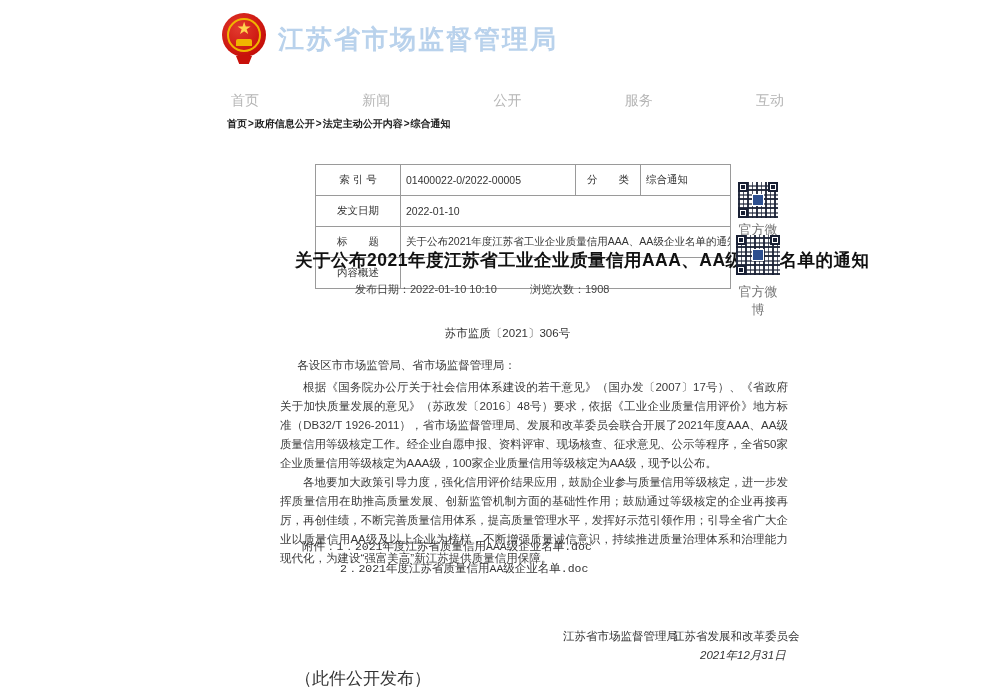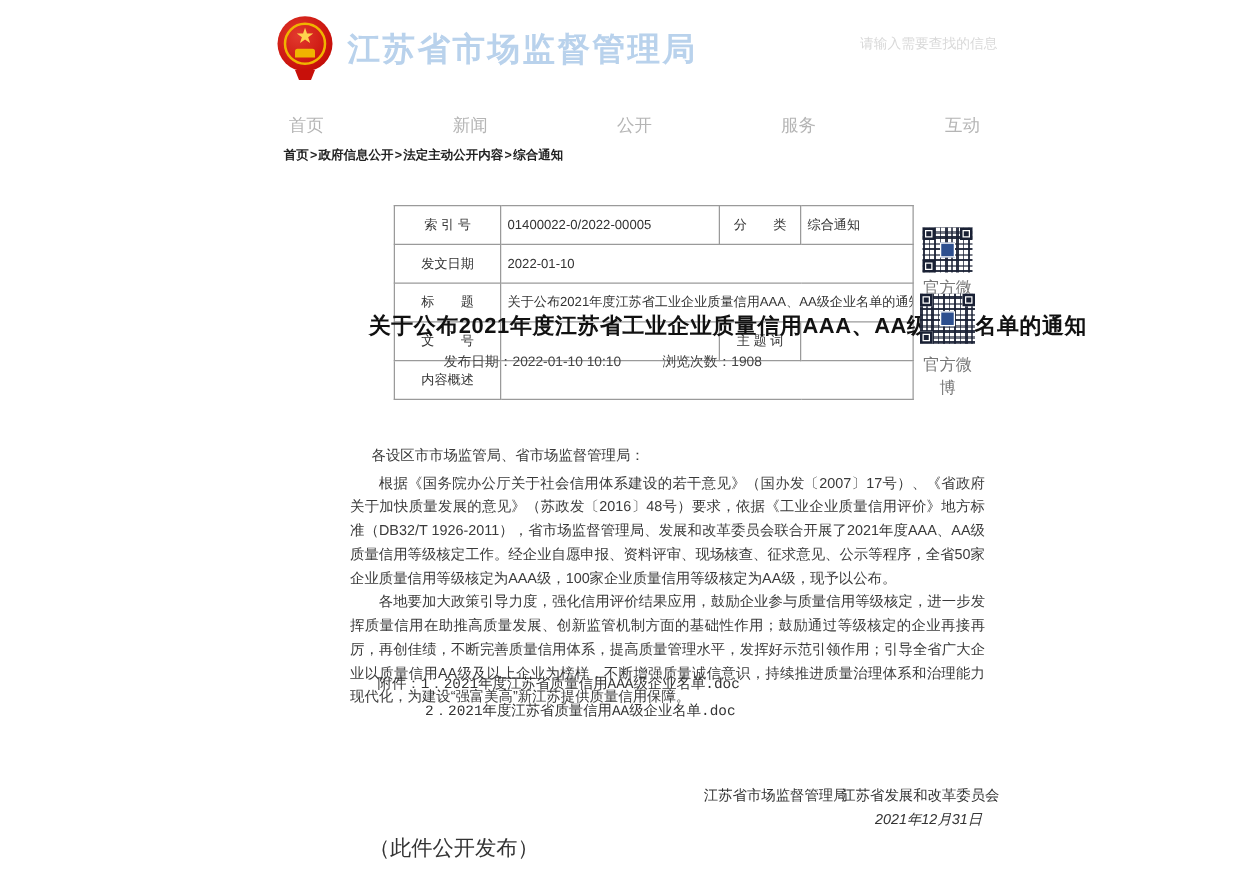--- a/index.html
+++ b/index.html
@@ -112,21 +112,20 @@
   <div class="brand">
     <div class="emblem">
       <div class="circle"></div>
       <div class="ring"></div>
       <div class="star">★</div>
       <div class="gate"></div>
       <div class="tab"></div>
     </div>
     <div class="site-title">江苏省市场监督管理局</div>
   </div>
-  <input class="search" type="text" placeholder="请输入需要查找的信息" style="">
 
   <div class="nav">
     <span class="nav-item">首页</span>
     <span class="nav-item">新闻</span>
     <span class="nav-item">公开</span>
     <span class="nav-item">服务</span>
     <span class="nav-item">互动</span>
   </div>
 
   <div class="breadcrumb">
@@ -149,26 +148,20 @@
     </tr>
     <tr>
       <th>发文日期</th>
       <td colspan="3">2022-01-10</td>
     </tr>
     <tr>
       <th>标　　题</th>
       <td colspan="3">关于公布2021年度江苏省工业企业质量信用AAA、AA级企业名单的通知</td>
     </tr>
     <tr>
-      <th>文　　号</th>
-      <td></td>
-      <th>主 题 词</th>
-      <td></td>
-    </tr>
-    <tr>
       <th>内容概述</th>
       <td colspan="3"></td>
     </tr>
   </tbody>
     </table>
 
   <div class="qr qr-wechat">
     <div class="fp tl"></div>
     <div class="fp tr"></div>
     <div class="fp bl"></div>
@@ -185,20 +178,21 @@
 
   <h1 class="doc-title">关于公布2021年度江苏省工业企业质量信用AAA、AA级企业名单的通知</h1>
 
   <div class="pub-meta pub-date">
     <span>发布日期：</span><span>2022-01-10 10:10</span>
   </div>
   <div class="pub-meta pub-views">
     <span>浏览次数：</span><span>1908</span>
   </div>
 
+  <div class="doc-no">苏市监质〔2021〕306号</div>
 
   <div class="body-text">
     <div class="salutation">各设区市市场监管局、省市场监督管理局：</div>
     <p>根据《国务院办公厅关于社会信用体系建设的若干意见》（国办发〔2007〕17号）、《省政府关于加快质量发展的意见》（苏政发〔2016〕48号）要求，依据《工业企业质量信用评价》地方标准（DB32/T 1926-2011），省市场监督管理局、发展和改革委员会联合开展了2021年度AAA、AA级质量信用等级核定工作。经企业自愿申报、资料评审、现场核查、征求意见、公示等程序，全省50家企业质量信用等级核定为AAA级，100家企业质量信用等级核定为AA级，现予以公布。</p>
     <p>各地要加大政策引导力度，强化信用评价结果应用，鼓励企业参与质量信用等级核定，进一步发挥质量信用在助推高质量发展、创新监管机制方面的基础性作用；鼓励通过等级核定的企业再接再厉，再创佳绩，不断完善质量信用体系，提高质量管理水平，发挥好示范引领作用；引导全省广大企业以质量信用AA级及以上企业为榜样，不断增强质量诚信意识，持续推进质量治理体系和治理能力现代化，为建设“强富美高”新江苏提供质量信用保障。</p>
   </div>
 
   <div class="attach-row attach-1">
     <span>附件：</span><span class="doc-link">1．2021年度江苏省质量信用AAA级企业名单.doc</span>
   </div>

